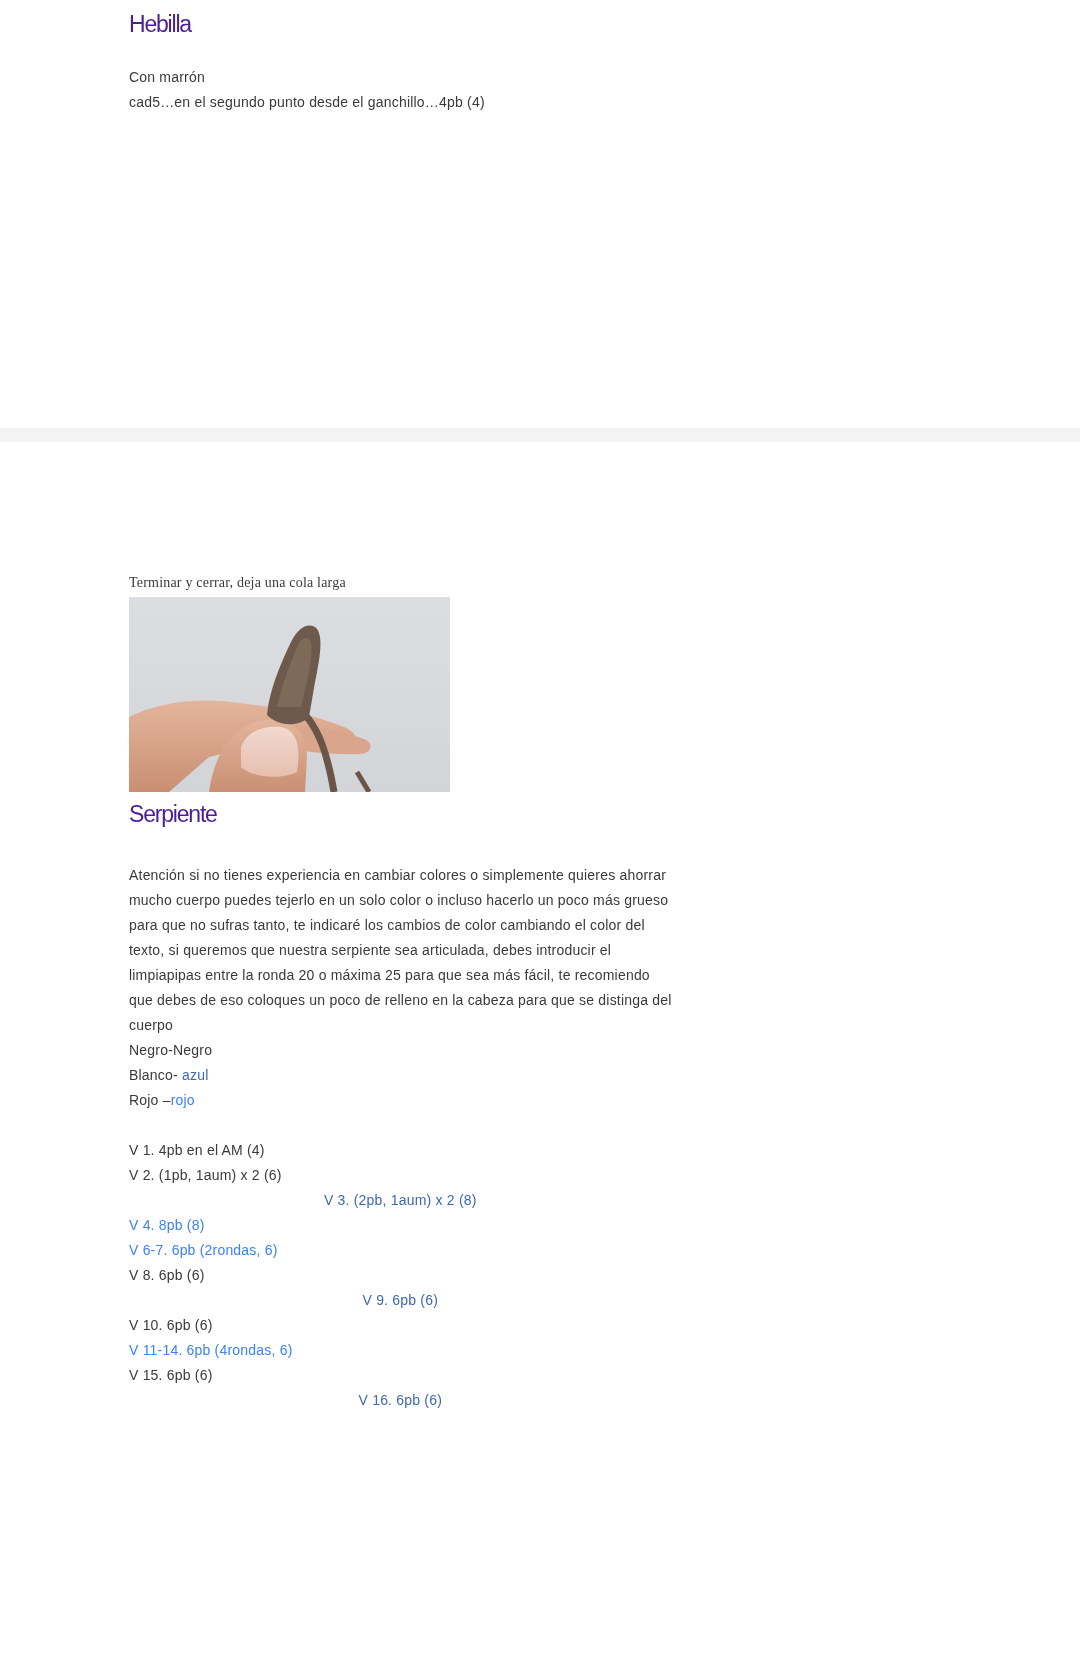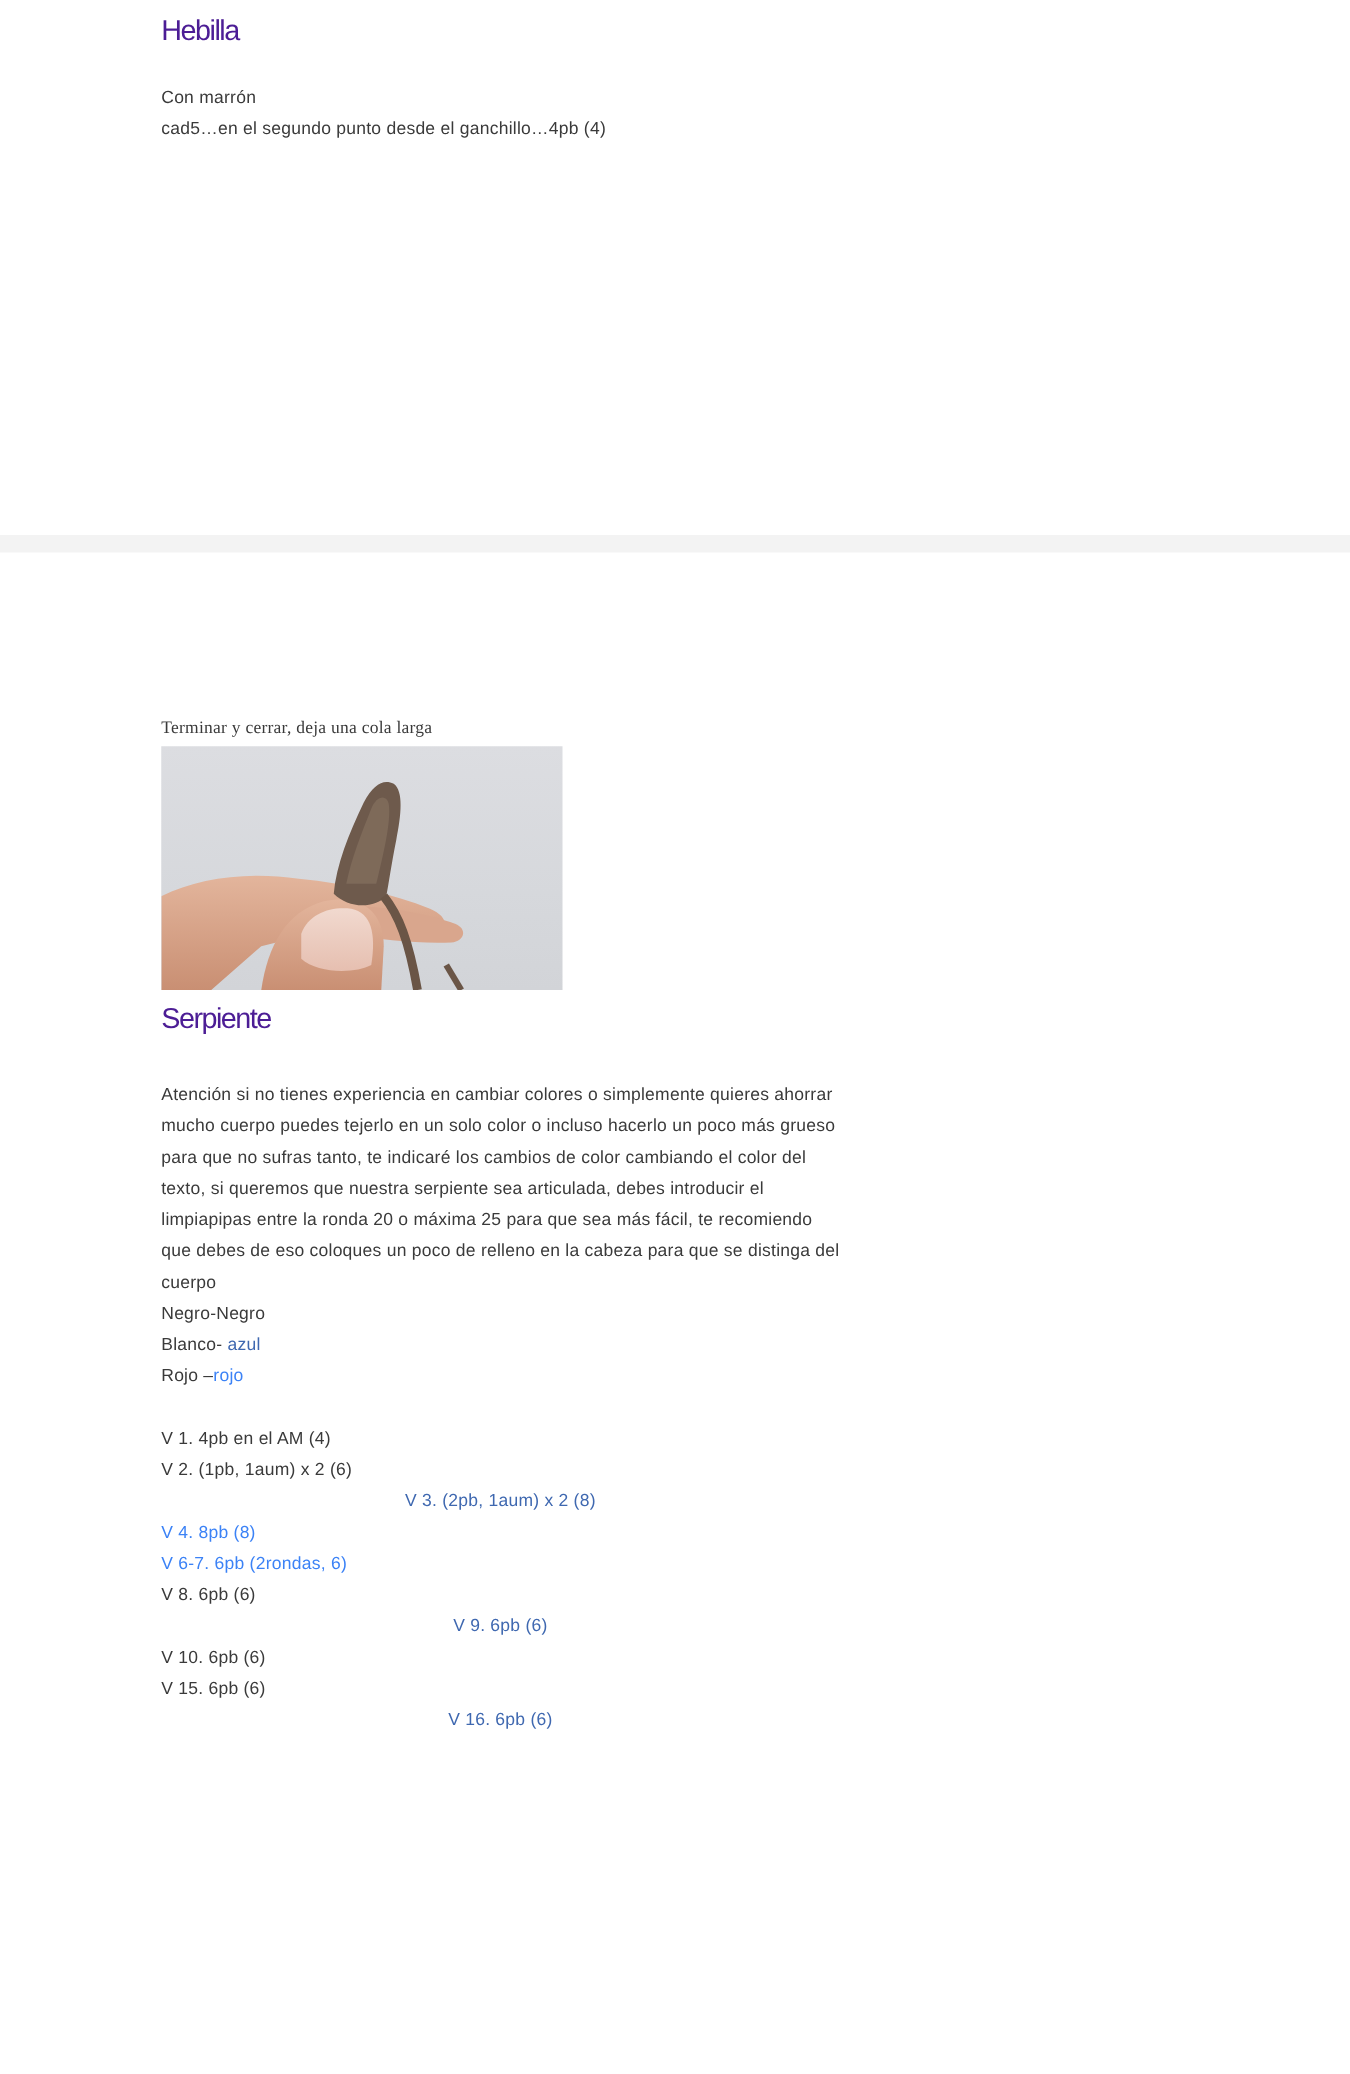--- a/index.html
+++ b/index.html
@@ -122,15 +122,16 @@
   <span class="line"></span>
 
   <span class="line dark">V 1. 4pb en el AM (4)</span>
   <span class="line dark">V 2. (1pb, 1aum) x 2 (6)</span>
   <span class="line blue">V 3. (2pb, 1aum) x 2 (8)</span>
   <span class="line red">V 4. 8pb (8)</span>
   <span class="line red">V 6-7. 6pb (2rondas, 6)</span>
   <span class="line dark">V 8. 6pb (6)</span>
   <span class="line blue">V 9. 6pb (6)</span>
   <span class="line dark">V 10. 6pb (6)</span>
+  <span class="line red">V 11-14. 6pb (4rondas, 6)</span>
   <span class="line dark">V 15. 6pb (6)</span>
   <span class="line blue">V 16. 6pb (6)</span>
 </div>
 
 </body></html>

